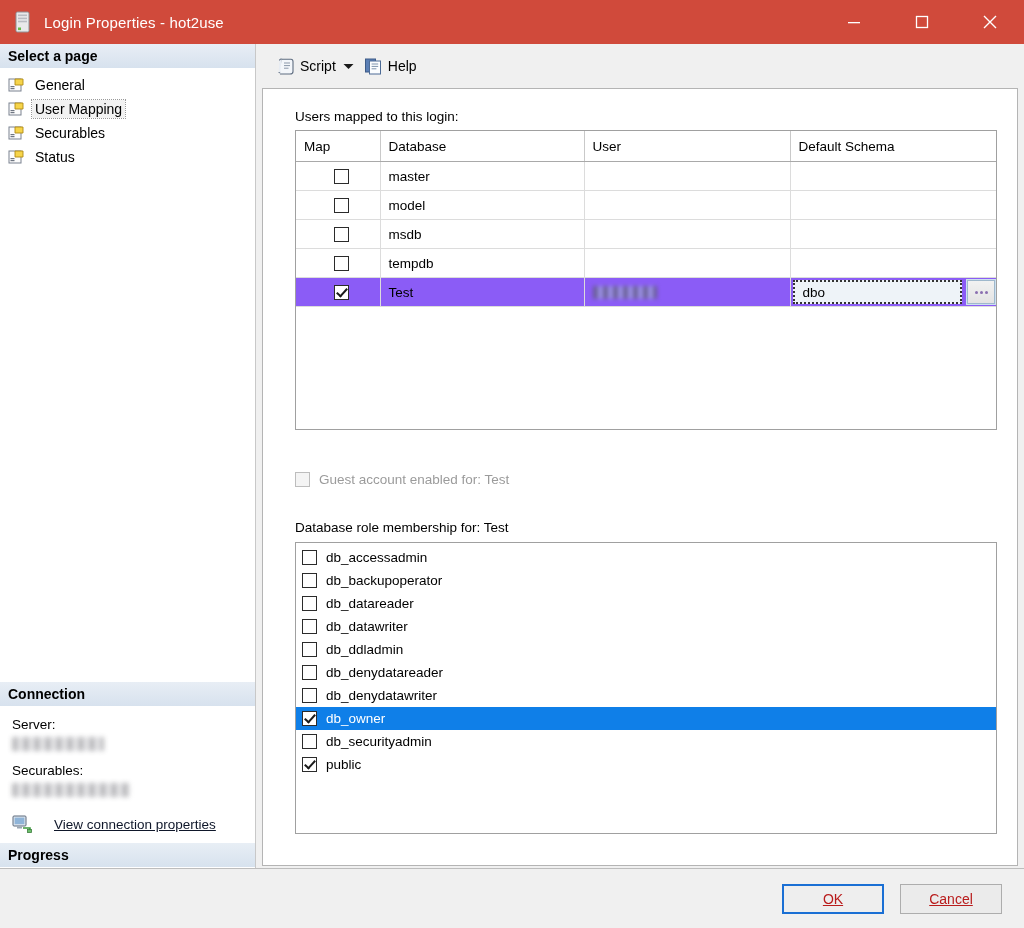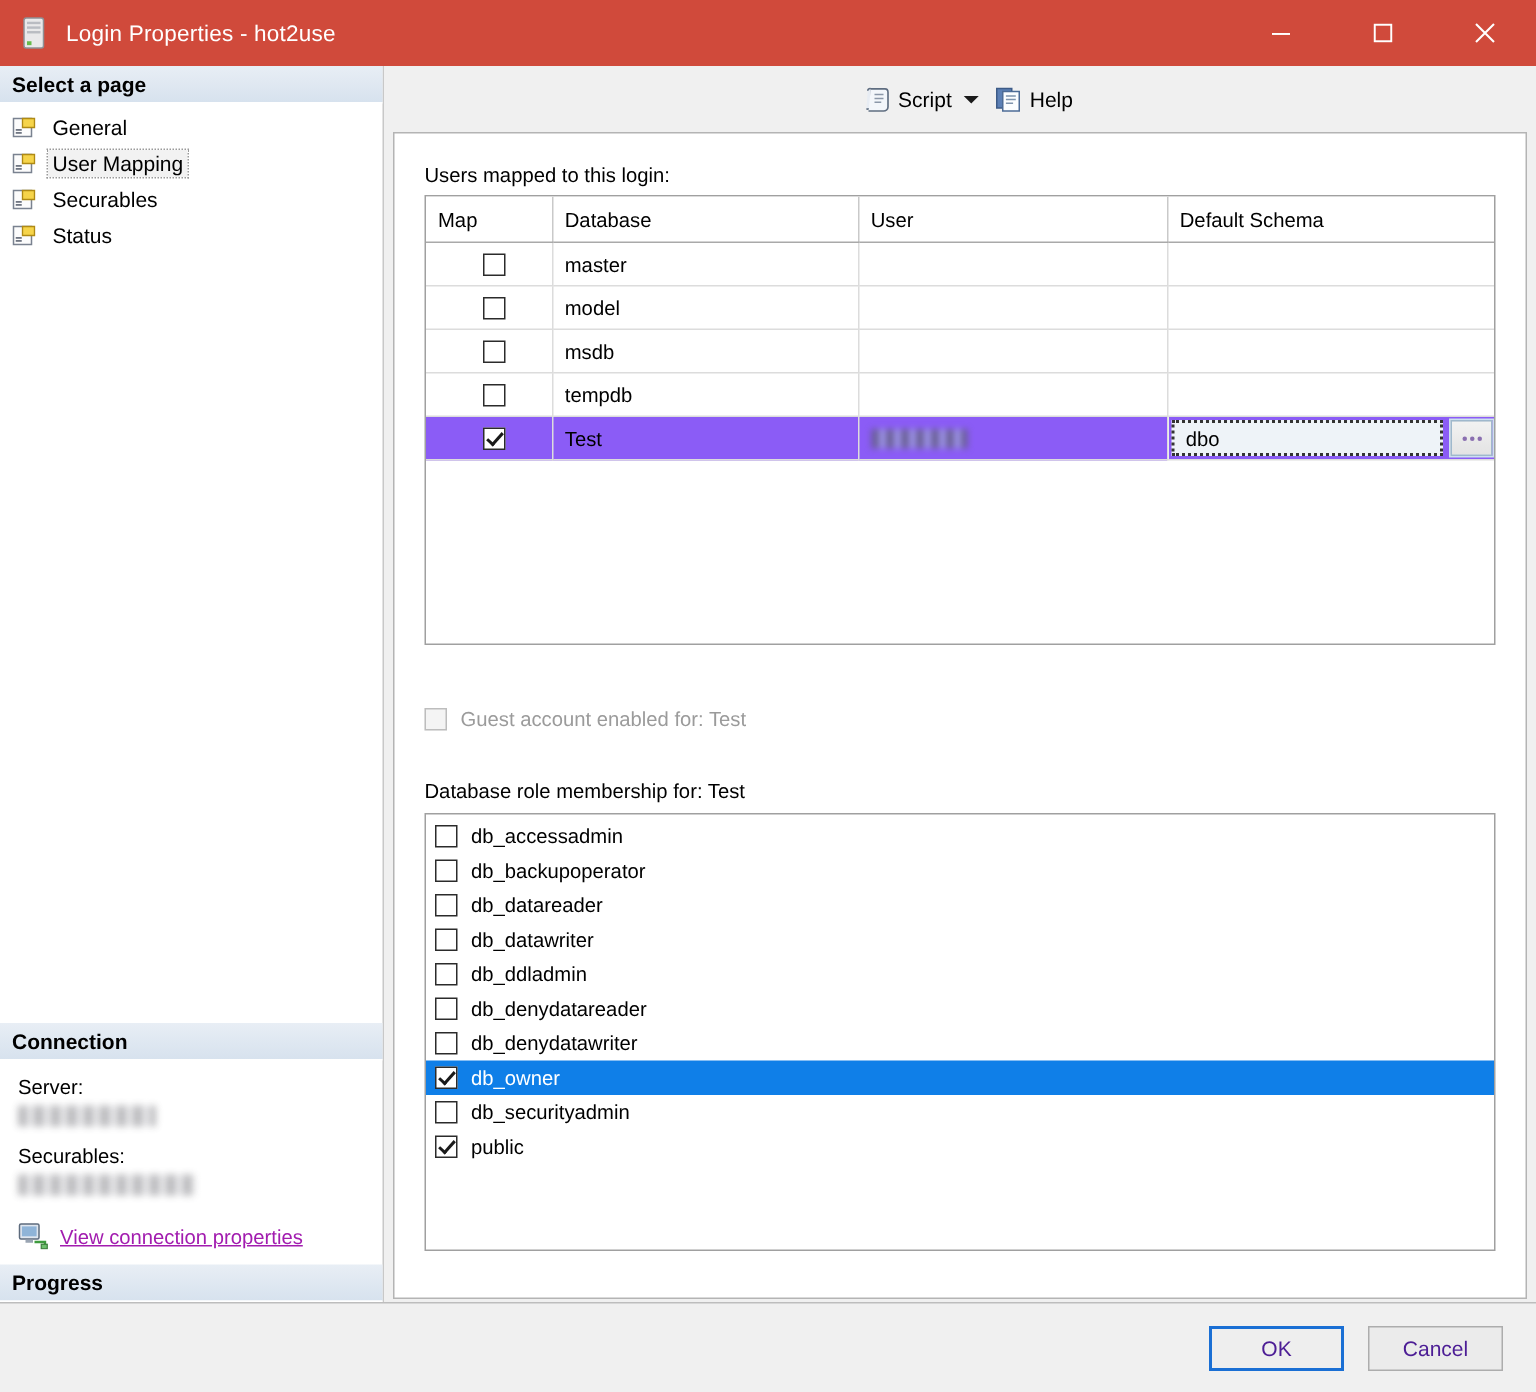--- a/index.html
+++ b/index.html
@@ -140,24 +140,25 @@
   .blur-server { width: 92px; margin: 3px 0 12px 0; }
   .blur-conn   { width: 118px; margin: 3px 0 14px 0; }
 
   .conn-link-row {
     display: flex;
     align-items: center;
     margin-top: 4px;
   }
   .conn-link-icon { width: 20px; height: 18px; margin-right: 8px; flex:0 0 auto;}
   .conn-link {
-    color: #a21caf;
+    color: #0f172a;
     text-decoration: underline;
     font-size: 13.5px;
     cursor: pointer;
+    margin-left: 14px;
   }
 
   .progress-body {
     padding: 14px 0 10px 14px;
     display: flex;
     align-items: center;
     flex: 0 0 auto;
     height: 92px;
     box-sizing: border-box;
   }
@@ -174,21 +175,20 @@
     box-sizing: border-box;
     padding: 0 6px 0 6px;
   }
   .toolbar {
     height: 44px;
     flex: 0 0 auto;
     display: flex;
     align-items: center;
     padding-left: 10px;
     background: #f0f0f0;
-    justify-content: center;
   }
   .tb-item {
     display: flex;
     align-items: center;
     height: 28px;
     padding: 0 4px;
     cursor: default;
   }
   .tb-icon { width: 19px; height: 19px; margin-right: 5px; flex:0 0 auto; }
   .tb-label { font-size: 14px; }
@@ -197,21 +197,21 @@
     display: flex; align-items: center; justify-content: center;
     margin-right: 2px;
   }
 
   .content-panel {
     flex: 1 1 auto;
     background: #ffffff;
     border: 1px solid #b4b4b4;
     box-sizing: border-box;
     margin-bottom: 2px;
-    padding: 20px 20px 0 20px;
+    padding: 20px 20px 0 32px;
     min-height: 0;
     position: relative;
   }
 
   .field-label { font-size: 13.5px; margin-bottom: 6px; }
 
   
   .grid-wrap {
     border: 1px solid #a0a0a0;
     background: #ffffff;
@@ -351,31 +351,32 @@
     background: #f0f0f0;
     border-top: 1px solid #bdbdbd;
     display: flex;
     align-items: center;
     justify-content: flex-end;
     padding-right: 22px;
     gap: 16px;
     box-sizing: border-box;
   }
   .btn {
-    width: 90px;
+    width: 102px;
     height: 30px;
     background: #ebebeb;
     border: 1px solid #adadad;
     font-size: 14px;
-    color: #4c1d95;
+    color: #b91c1c;
     display: flex;
     align-items: center;
     justify-content: center;
     cursor: default;
     box-sizing: border-box;
+    text-decoration: underline;
   }
   .btn.default {
     border: 2px solid #1a6fd4;
     background: #eeeeee;
   }
 </style>
 </head>
 <body>
 
 <div class="window">

